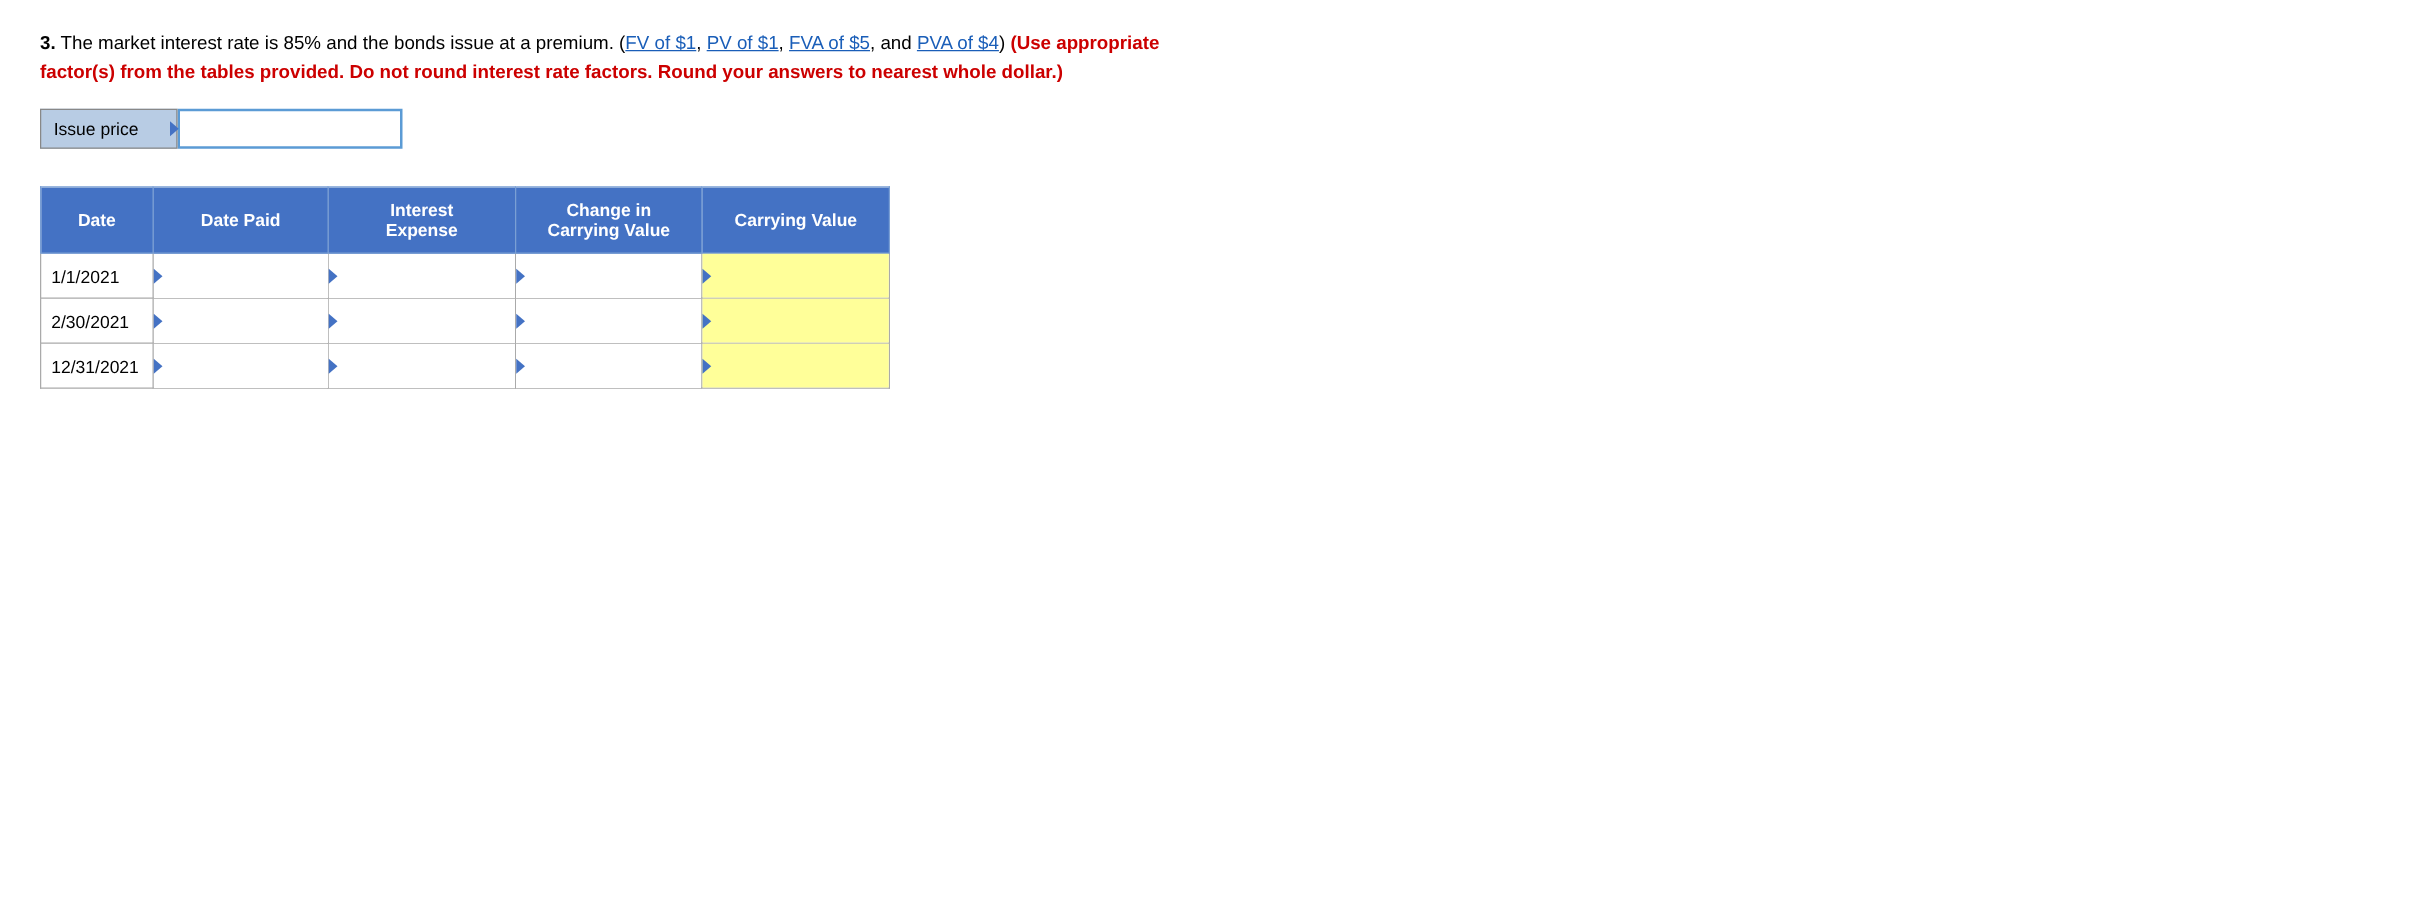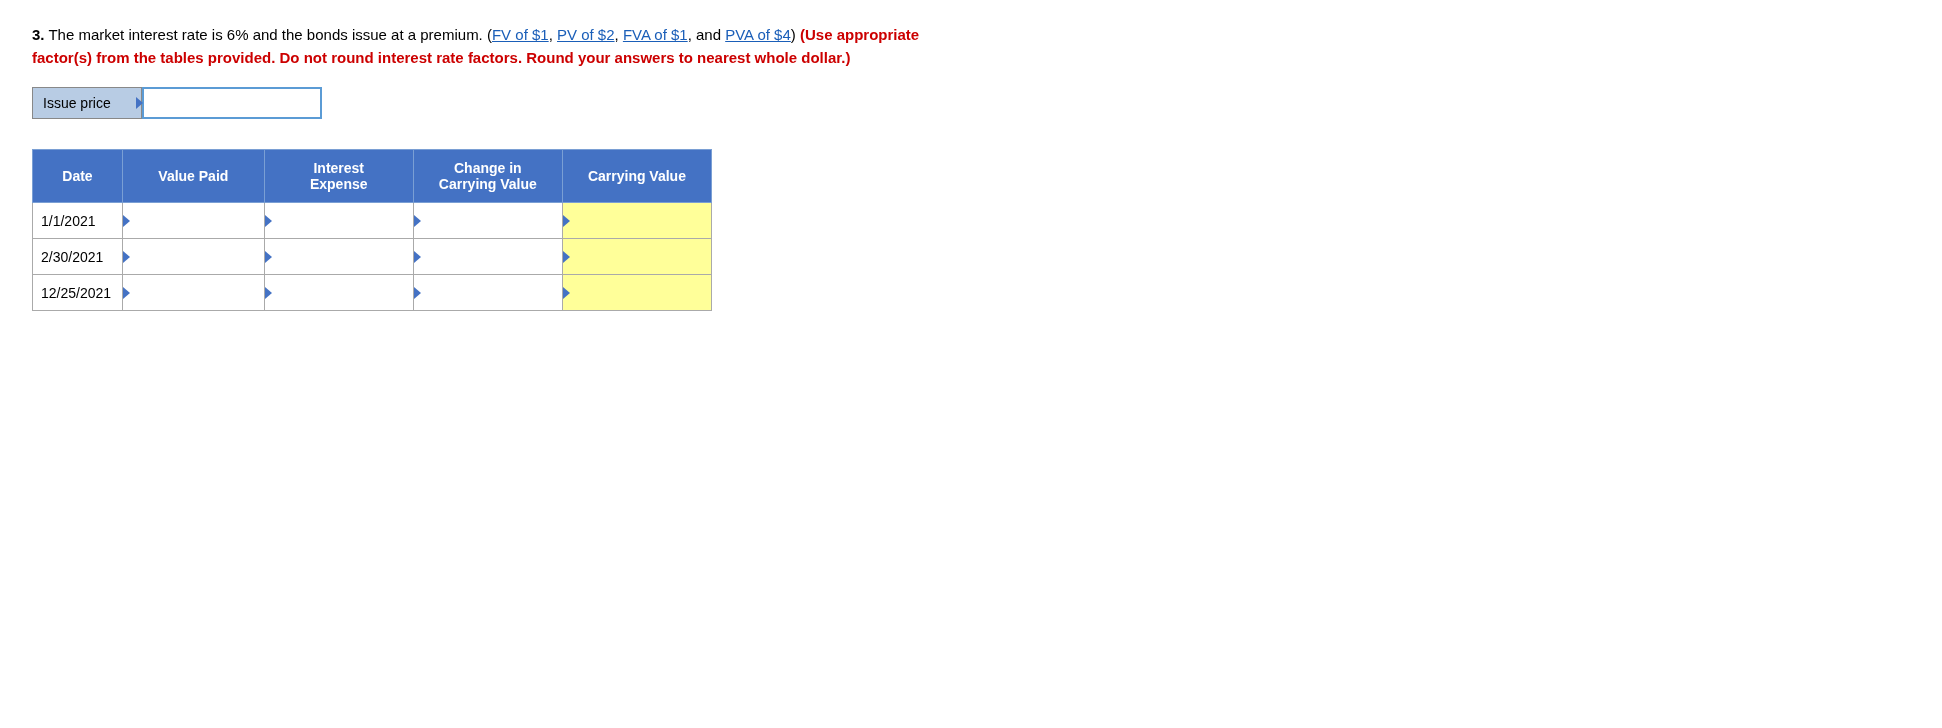--- a/index.html
+++ b/index.html
@@ -156,35 +156,35 @@
       height: 0;
       border-top: 6px solid transparent;
       border-bottom: 6px solid transparent;
       border-left: 7px solid #4472c4;
     }
   </style>
 </head>
 <body>
 
 <div class="intro">
-  <strong><span>3.</span></strong><span> The market interest rate is 6% and the bonds issue at a premium. (</span><a href="#">FV of $1</a>, <a href="#">PV of $2</a>, <a href="#">FVA of $1</a>, and <a href="#">PVA of $4</a>) <span class="bold-instruction">(Use appropriate factor(s) from the tables provided. Do not round interest rate factors. Round your answers to nearest whole dollar.)</span>
+  <strong><span>3.</span></strong><span> The market interest rate is 85% and the bonds issue at a premium. (</span><a href="#">FV of $1</a>, <a href="#">PV of $1</a>, <a href="#">FVA of $5</a>, and <a href="#">PVA of $4</a>) <span class="bold-instruction">(Use appropriate factor(s) from the tables provided. Do not round interest rate factors. Round your answers to nearest whole dollar.)</span>
 </div>
 
 <div class="issue-price-row">
   <div class="issue-price-label-wrapper">
     <div class="issue-price-label">Issue price</div>
   </div>
   <input class="issue-price-input" type="text" placeholder="" style="">
 </div>
 
 <table class="amort-table">
   <thead>
     <tr>
       <th>Date</th>
-      <th>Value Paid</th>
+      <th>Date Paid</th>
       <th>Interest<br>Expense</th>
       <th>Change in<br>Carrying Value</th>
       <th>Carrying Value</th>
     </tr>
   </thead>
   <tbody>
 
     <tr>
       <td class="date-cell">1/1/2021</td>
       <td class="input-cell">
@@ -211,21 +211,21 @@
       </td>
       <td class="input-cell">
         <input class="cell-input" type="text" style="">
       </td>
       <td class="carrying-cell">
         <input class="carrying-input" type="text" style="">
       </td>
     </tr>
 
     <tr>
-      <td class="date-cell">12/25/2021</td>
+      <td class="date-cell">12/31/2021</td>
       <td class="input-cell">
         <input class="cell-input" type="text" style="">
       </td>
       <td class="input-cell">
         <input class="cell-input" type="text" style="">
       </td>
       <td class="input-cell">
         <input class="cell-input" type="text" style="">
       </td>
       <td class="carrying-cell">

